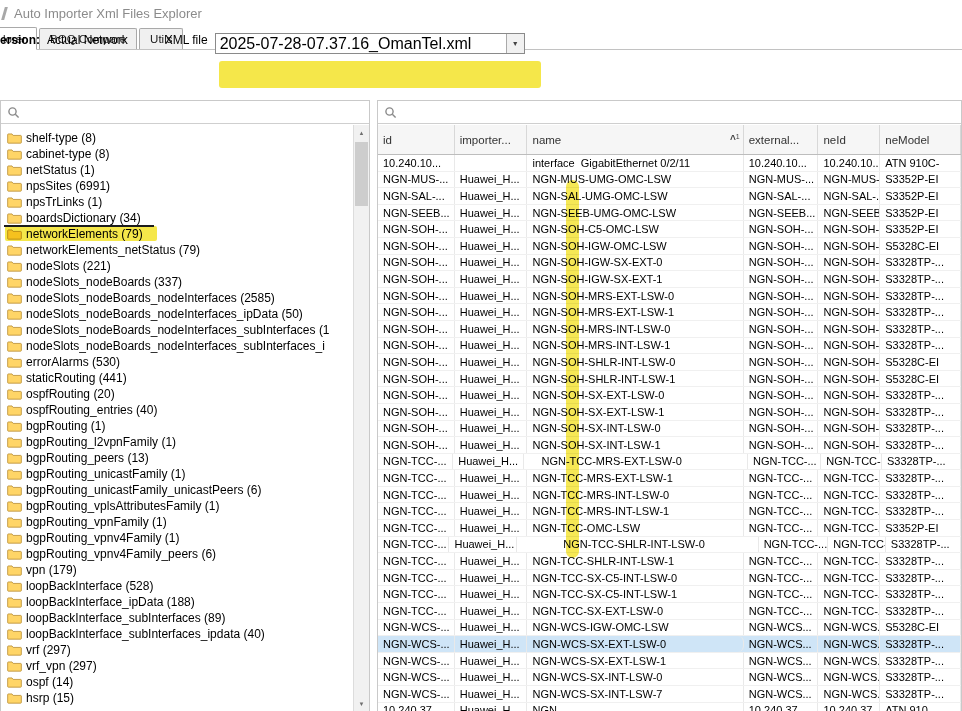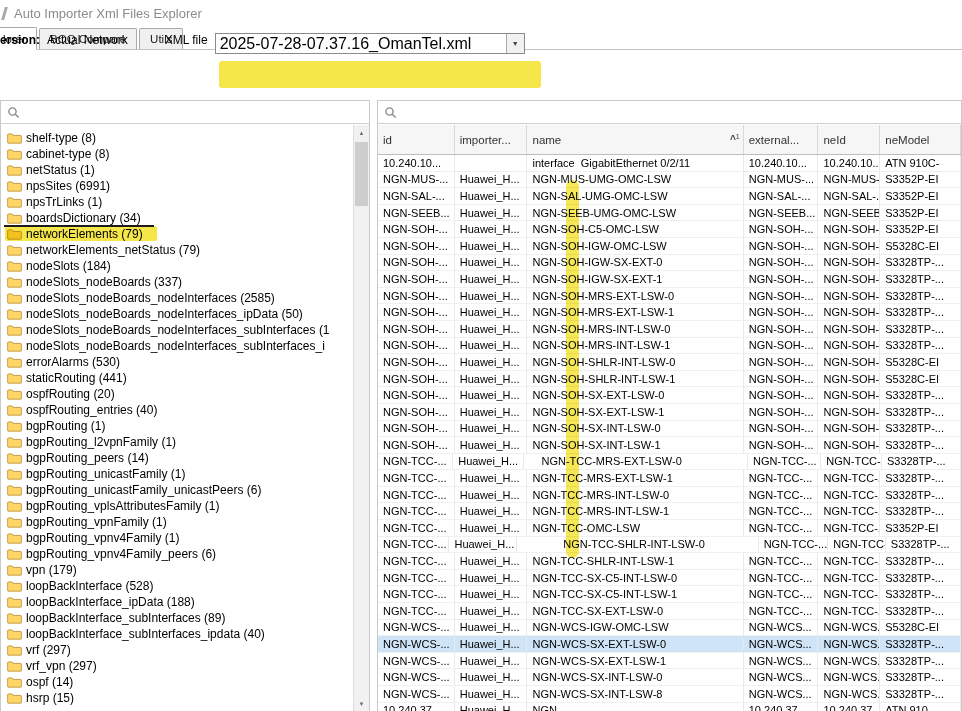--- a/index.html
+++ b/index.html
@@ -142,21 +142,21 @@
         <div class="titem">
     <svg class="ticon" viewBox="0 0 16 13">
       <path d="M.6 2.8C.6 2.4.9 2.1 1.3 2.1h4l1.2 1.6h8.2c.4 0 .7.3.7.7v7c0 .4-.3.7-.7.7H1.3c-.4 0-.7-.3-.7-.7V2.8z" fill="#FFD567" stroke="#B98F35" stroke-width=".9"></path>
     </svg>
     <span class="tlabel">networkElements_netStatus (79)</span>
   </div>
         <div class="titem">
     <svg class="ticon" viewBox="0 0 16 13">
       <path d="M.6 2.8C.6 2.4.9 2.1 1.3 2.1h4l1.2 1.6h8.2c.4 0 .7.3.7.7v7c0 .4-.3.7-.7.7H1.3c-.4 0-.7-.3-.7-.7V2.8z" fill="#FFD567" stroke="#B98F35" stroke-width=".9"></path>
     </svg>
-    <span class="tlabel">nodeSlots (184)</span>
+    <span class="tlabel">nodeSlots (221)</span>
   </div>
         <div class="titem">
     <svg class="ticon" viewBox="0 0 16 13">
       <path d="M.6 2.8C.6 2.4.9 2.1 1.3 2.1h4l1.2 1.6h8.2c.4 0 .7.3.7.7v7c0 .4-.3.7-.7.7H1.3c-.4 0-.7-.3-.7-.7V2.8z" fill="#FFD567" stroke="#B98F35" stroke-width=".9"></path>
     </svg>
     <span class="tlabel">nodeSlots_nodeBoards (337)</span>
   </div>
         <div class="titem">
     <svg class="ticon" viewBox="0 0 16 13">
       <path d="M.6 2.8C.6 2.4.9 2.1 1.3 2.1h4l1.2 1.6h8.2c.4 0 .7.3.7.7v7c0 .4-.3.7-.7.7H1.3c-.4 0-.7-.3-.7-.7V2.8z" fill="#FFD567" stroke="#B98F35" stroke-width=".9"></path>
@@ -214,21 +214,21 @@
         <div class="titem">
     <svg class="ticon" viewBox="0 0 16 13">
       <path d="M.6 2.8C.6 2.4.9 2.1 1.3 2.1h4l1.2 1.6h8.2c.4 0 .7.3.7.7v7c0 .4-.3.7-.7.7H1.3c-.4 0-.7-.3-.7-.7V2.8z" fill="#FFD567" stroke="#B98F35" stroke-width=".9"></path>
     </svg>
     <span class="tlabel">bgpRouting_l2vpnFamily (1)</span>
   </div>
         <div class="titem">
     <svg class="ticon" viewBox="0 0 16 13">
       <path d="M.6 2.8C.6 2.4.9 2.1 1.3 2.1h4l1.2 1.6h8.2c.4 0 .7.3.7.7v7c0 .4-.3.7-.7.7H1.3c-.4 0-.7-.3-.7-.7V2.8z" fill="#FFD567" stroke="#B98F35" stroke-width=".9"></path>
     </svg>
-    <span class="tlabel">bgpRouting_peers (14)</span>
+    <span class="tlabel">bgpRouting_peers (13)</span>
   </div>
         <div class="titem">
     <svg class="ticon" viewBox="0 0 16 13">
       <path d="M.6 2.8C.6 2.4.9 2.1 1.3 2.1h4l1.2 1.6h8.2c.4 0 .7.3.7.7v7c0 .4-.3.7-.7.7H1.3c-.4 0-.7-.3-.7-.7V2.8z" fill="#FFD567" stroke="#B98F35" stroke-width=".9"></path>
     </svg>
     <span class="tlabel">bgpRouting_unicastFamily (1)</span>
   </div>
         <div class="titem">
     <svg class="ticon" viewBox="0 0 16 13">
       <path d="M.6 2.8C.6 2.4.9 2.1 1.3 2.1h4l1.2 1.6h8.2c.4 0 .7.3.7.7v7c0 .4-.3.7-.7.7H1.3c-.4 0-.7-.3-.7-.7V2.8z" fill="#FFD567" stroke="#B98F35" stroke-width=".9"></path>
@@ -605,21 +605,21 @@
           <div class="gcell" style="width: 77px;">NGN-WCS-...</div>
           <div class="gcell" style="width: 73px;">Huawei_H...</div>
           <div class="gcell" style="width: 217px;">NGN-WCS-SX-INT-LSW-0</div>
           <div class="gcell" style="width: 75px;">NGN-WCS...</div>
           <div class="gcell" style="width: 62px;">NGN-WCS...</div>
           <div class="gcell" style="width: 81px;">S3328TP-...</div>
         </div>
         <div class="grow">
           <div class="gcell" style="width: 77px;">NGN-WCS-...</div>
           <div class="gcell" style="width: 73px;">Huawei_H...</div>
-          <div class="gcell" style="width: 217px;">NGN-WCS-SX-INT-LSW-8</div>
+          <div class="gcell" style="width: 217px;">NGN-WCS-SX-INT-LSW-7</div>
           <div class="gcell" style="width: 75px;">NGN-WCS...</div>
           <div class="gcell" style="width: 62px;">NGN-WCS...</div>
           <div class="gcell" style="width: 81px;">S3328TP-...</div>
         </div>
         <div class="grow">
           <div class="gcell" style="width: 77px;">10.240.37...</div>
           <div class="gcell" style="width: 73px;">Huawei_H...</div>
           <div class="gcell" style="width: 217px;">NGN-...</div>
           <div class="gcell" style="width: 75px;">10.240.37...</div>
           <div class="gcell" style="width: 62px;">10.240.37...</div>

